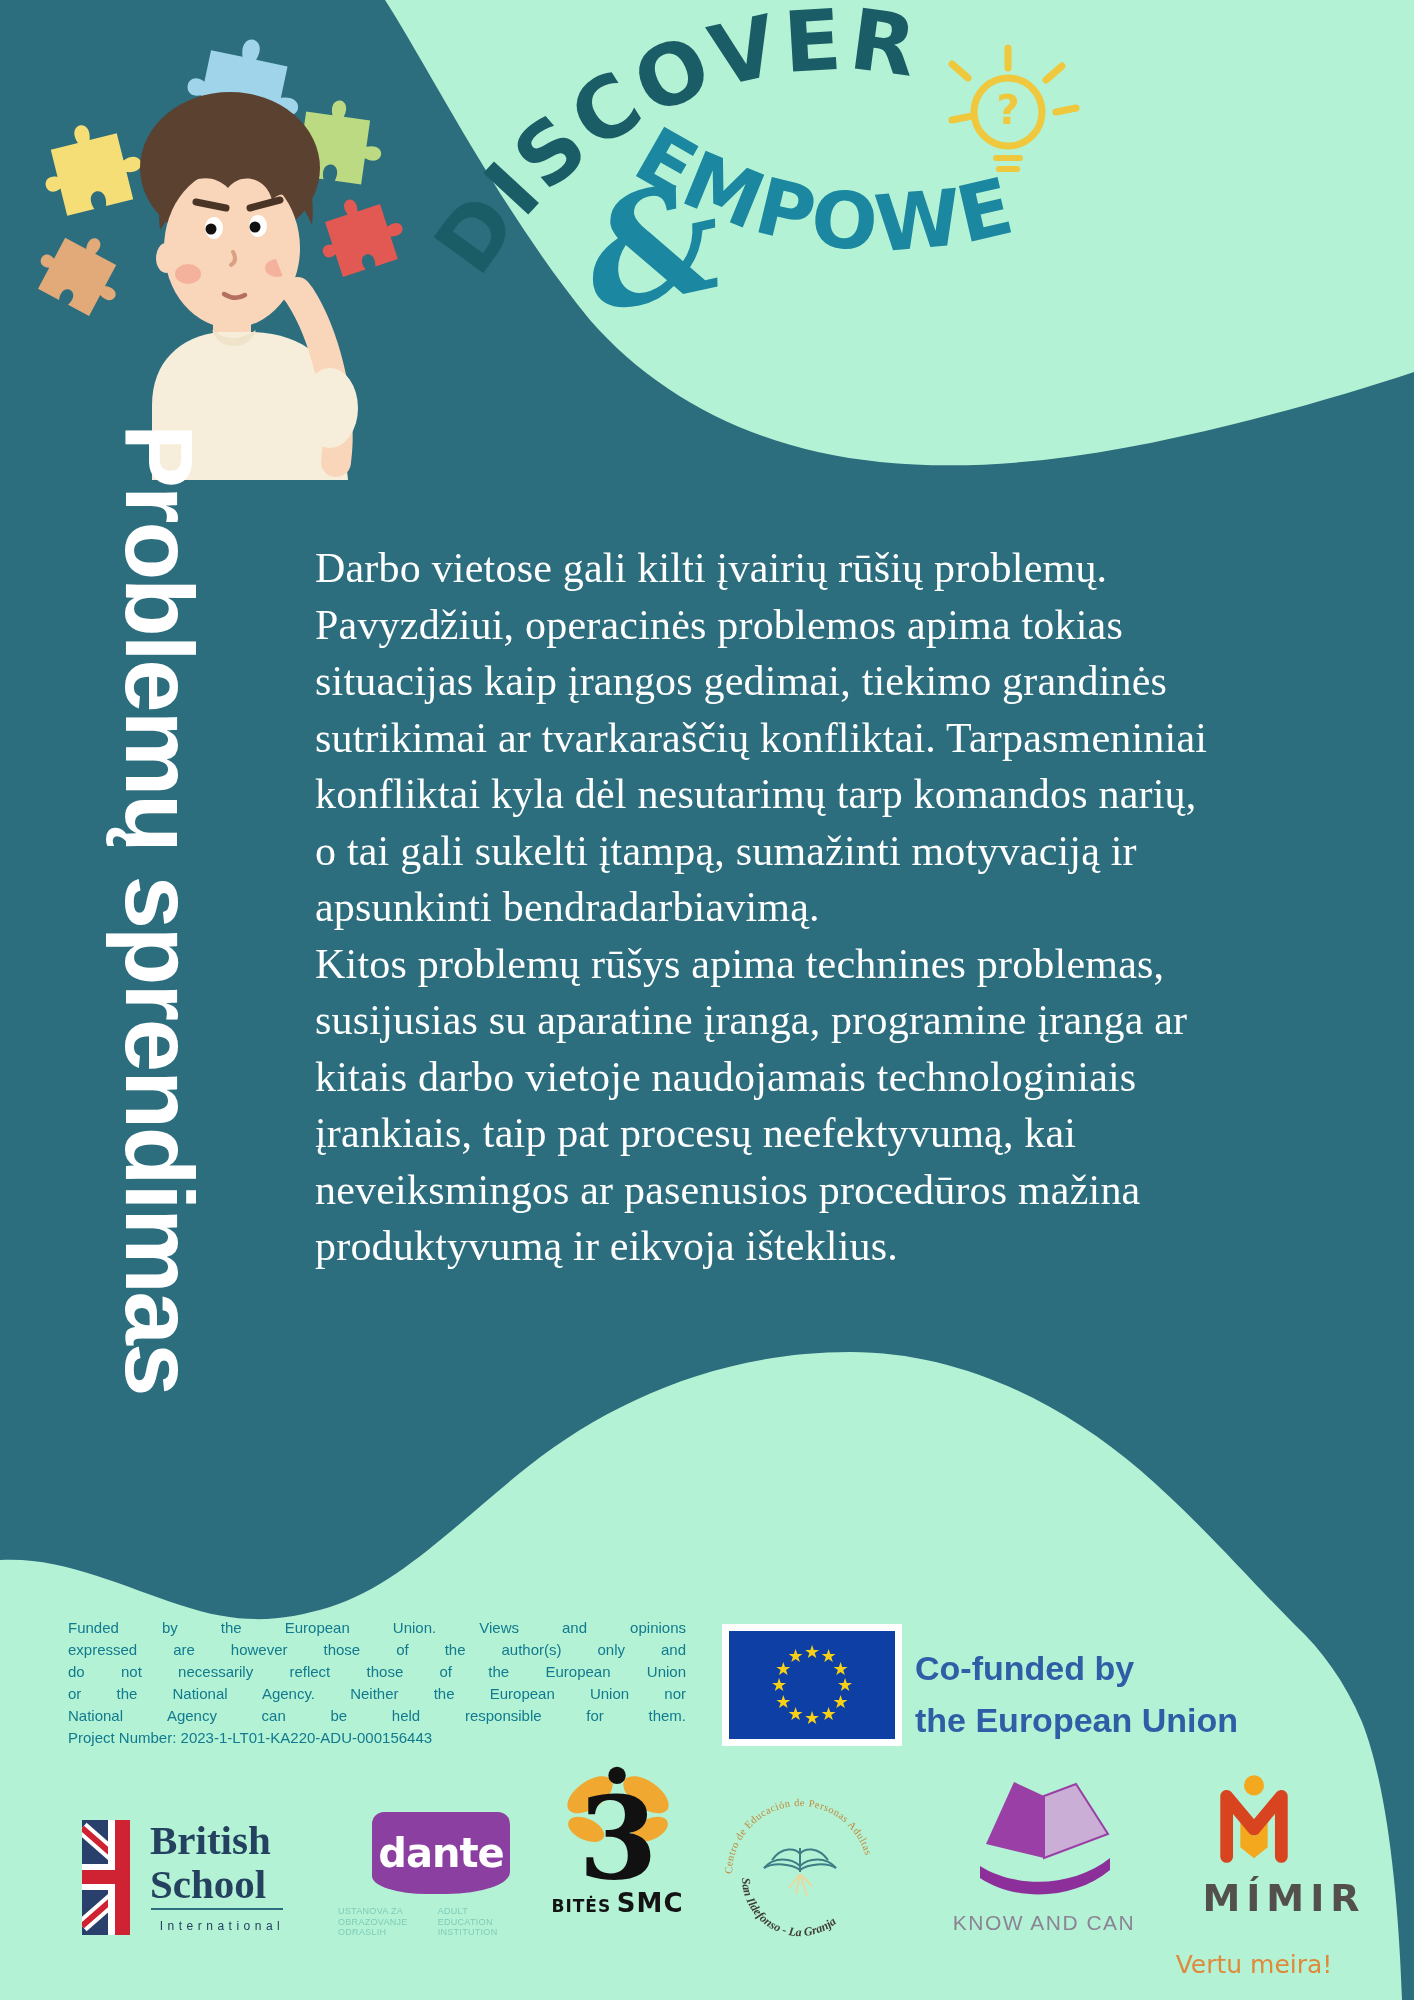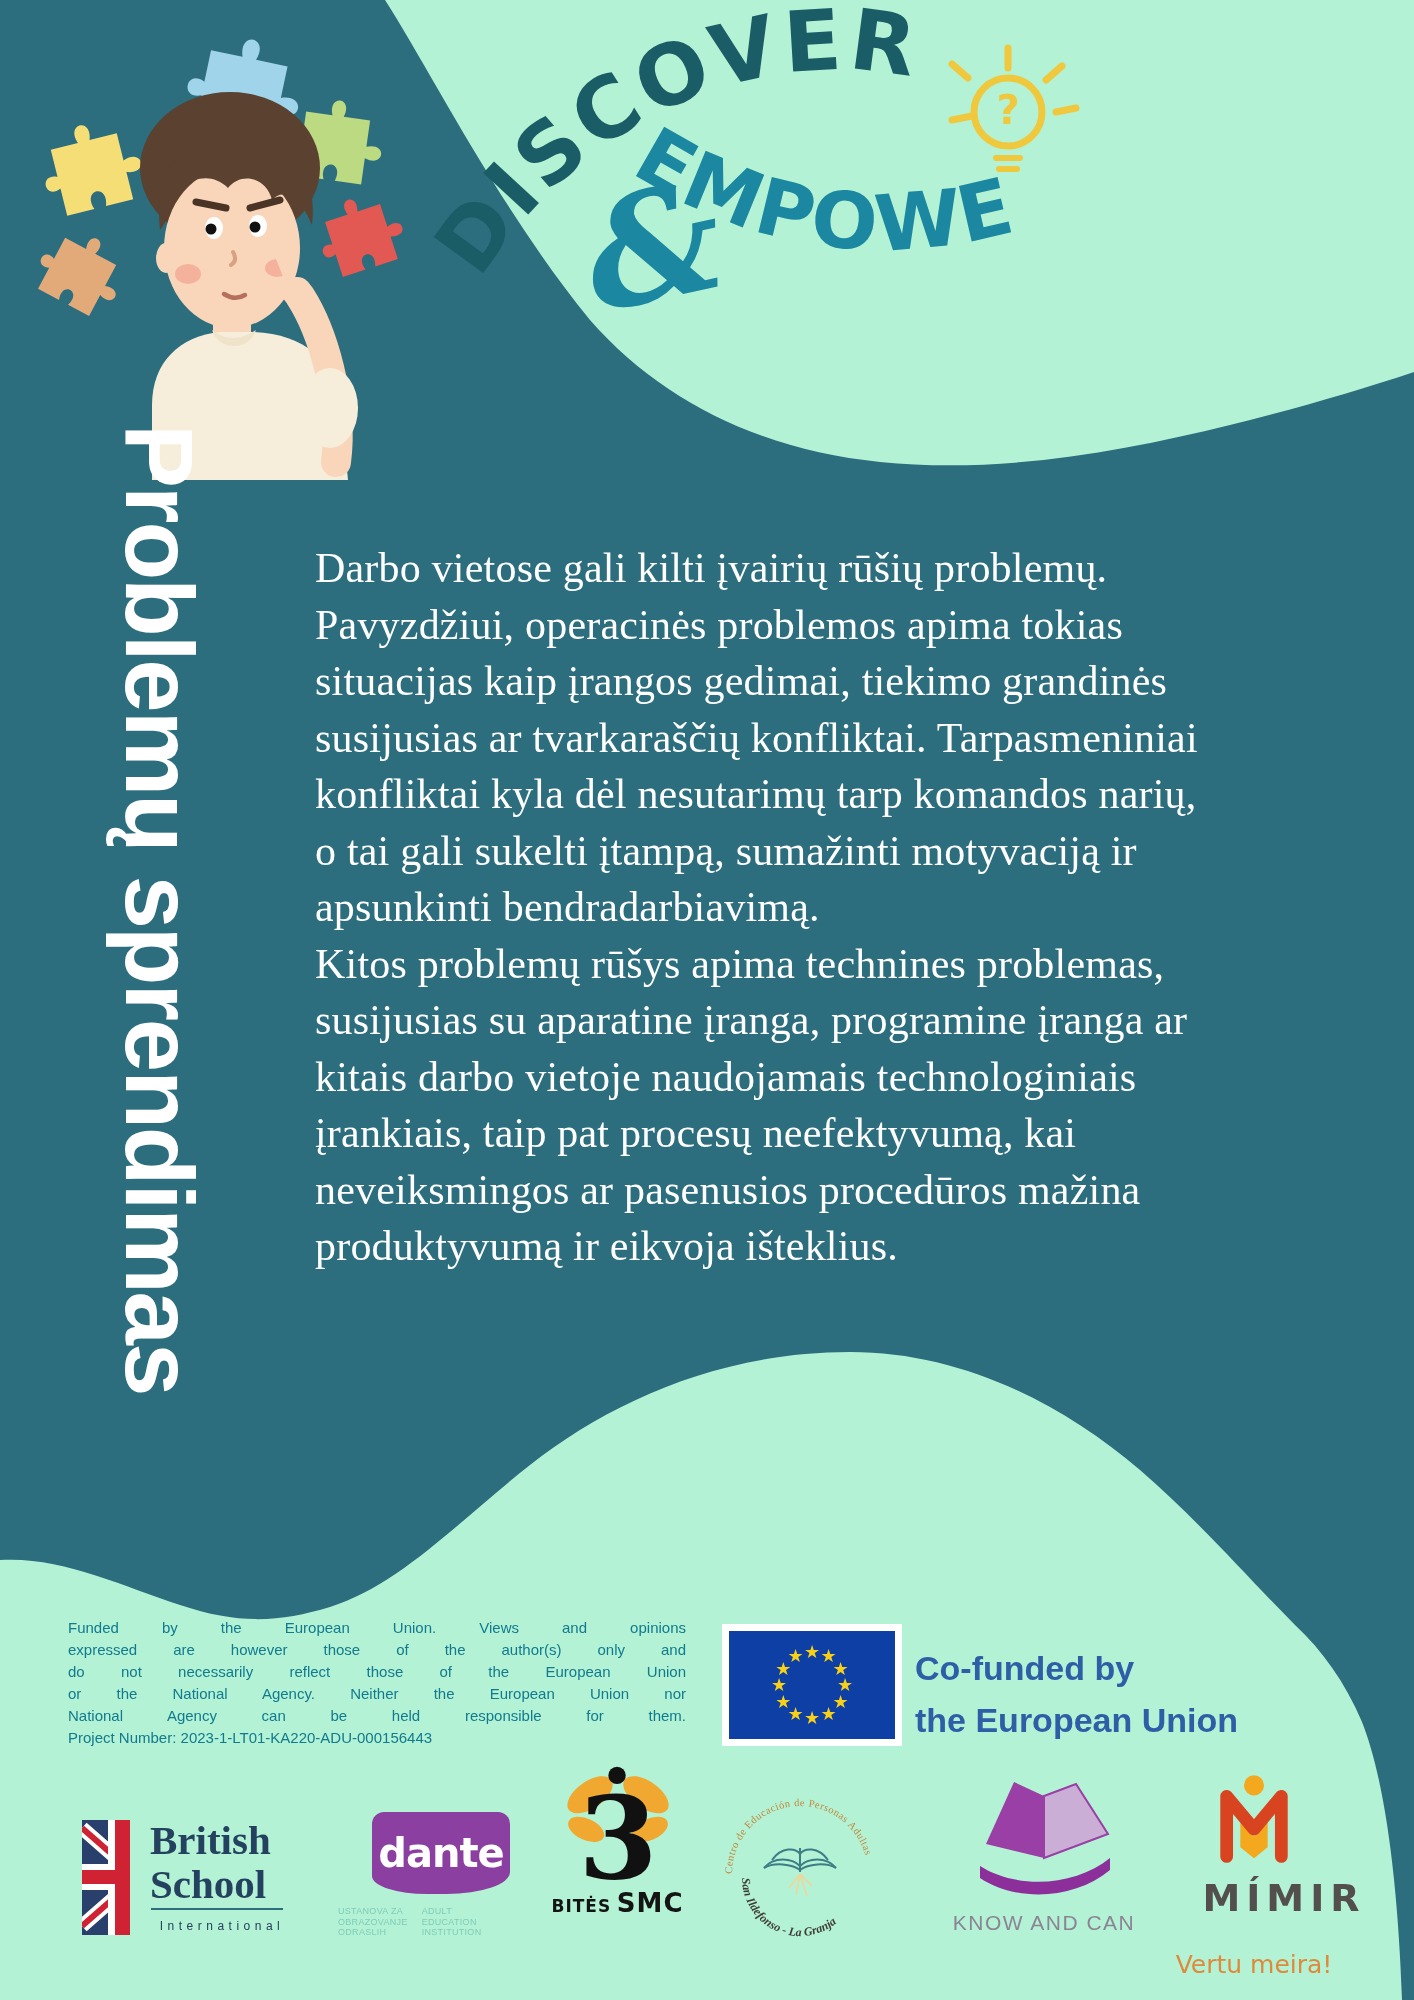--- a/index.html
+++ b/index.html
@@ -57,21 +57,21 @@
   .dante-box{
     position:absolute;left:340px;top:1812px;width:138px;height:82px;
     background:#8b3fa0;
     border-radius:12px 12px 46% 40% / 12px 12px 22px 18px;
     display:flex;align-items:center;justify-content:center;margin-left:32px;
   }
   .dante-box span{
     color:#ffffff;font-size:40px;font-weight:bold;
     font-family:"DejaVu Sans",sans-serif;letter-spacing:-1px;
   }
-  .dante-cols{position:absolute;left:338px;top:1906px;width:150px;display:flex;gap:14px;}
+  .dante-cols{position:absolute;left:338px;top:1906px;width:150px;display:flex;gap:30px;}
   .dante-cols div{font-size:9px;line-height:10.5px;color:#7fccb9;letter-spacing:.3px;}
   .bites-svg{position:absolute;left:543px;top:1760px;width:150px;height:135px;}
   .bites-name{
     position:absolute;left:530px;top:1888px;width:175px;text-align:center;
     color:#141414;font-family:"DejaVu Sans",sans-serif;font-weight:bold;
   }
   .bites-name .sm{font-size:17px;letter-spacing:1px;}
   .bites-name .lg{font-size:26px;letter-spacing:1px;}
   .stamp-svg{position:absolute;left:712px;top:1782px;width:176px;height:176px;}
   .kac-svg{position:absolute;left:958px;top:1772px;width:170px;height:135px;}
@@ -155,21 +155,21 @@
       </g>
     </g>
   </svg>
 
   <div class="vtitle">Problemų sprendimas</div>
 
   <div class="bodytext">
       <div>Darbo vietose gali kilti įvairių rūšių problemų.</div>
       <div>Pavyzdžiui, operacinės problemos apima tokias</div>
       <div>situacijas kaip įrangos gedimai, tiekimo grandinės</div>
-      <div>susijusias ar tvarkaraščių konfliktai. Tarpasmeniniai</div>
+      <div>sutrikimai ar tvarkaraščių konfliktai. Tarpasmeniniai</div>
       <div>konfliktai kyla dėl nesutarimų tarp komandos narių,</div>
       <div>o tai gali sukelti įtampą, sumažinti motyvaciją ir</div>
       <div>apsunkinti bendradarbiavimą.</div>
       <div>Kitos problemų rūšys apima technines problemas,</div>
       <div>susijusias su aparatine įranga, programine įranga ar</div>
       <div>kitais darbo vietoje naudojamais technologiniais</div>
       <div>įrankiais, taip pat procesų neefektyvumą, kai</div>
       <div>neveiksmingos ar pasenusios procedūros mažina</div>
       <div>produktyvumą ir eikvoja išteklius.</div>
     </div>

